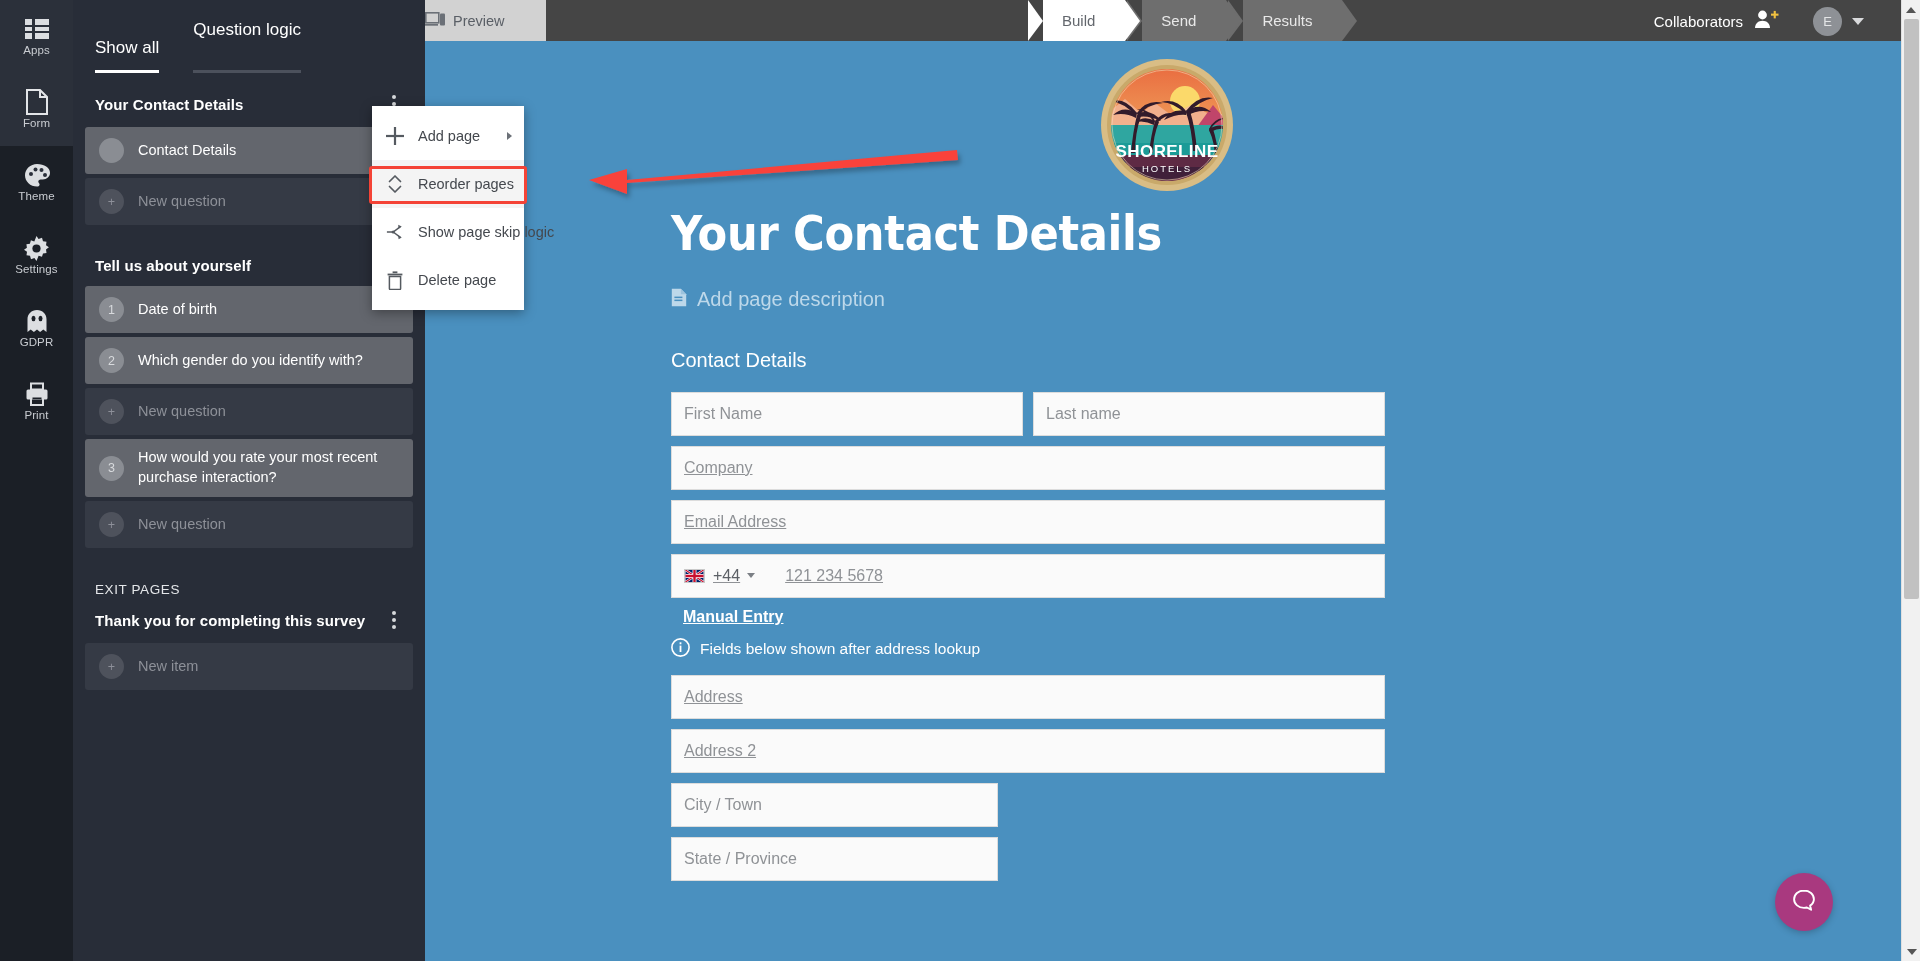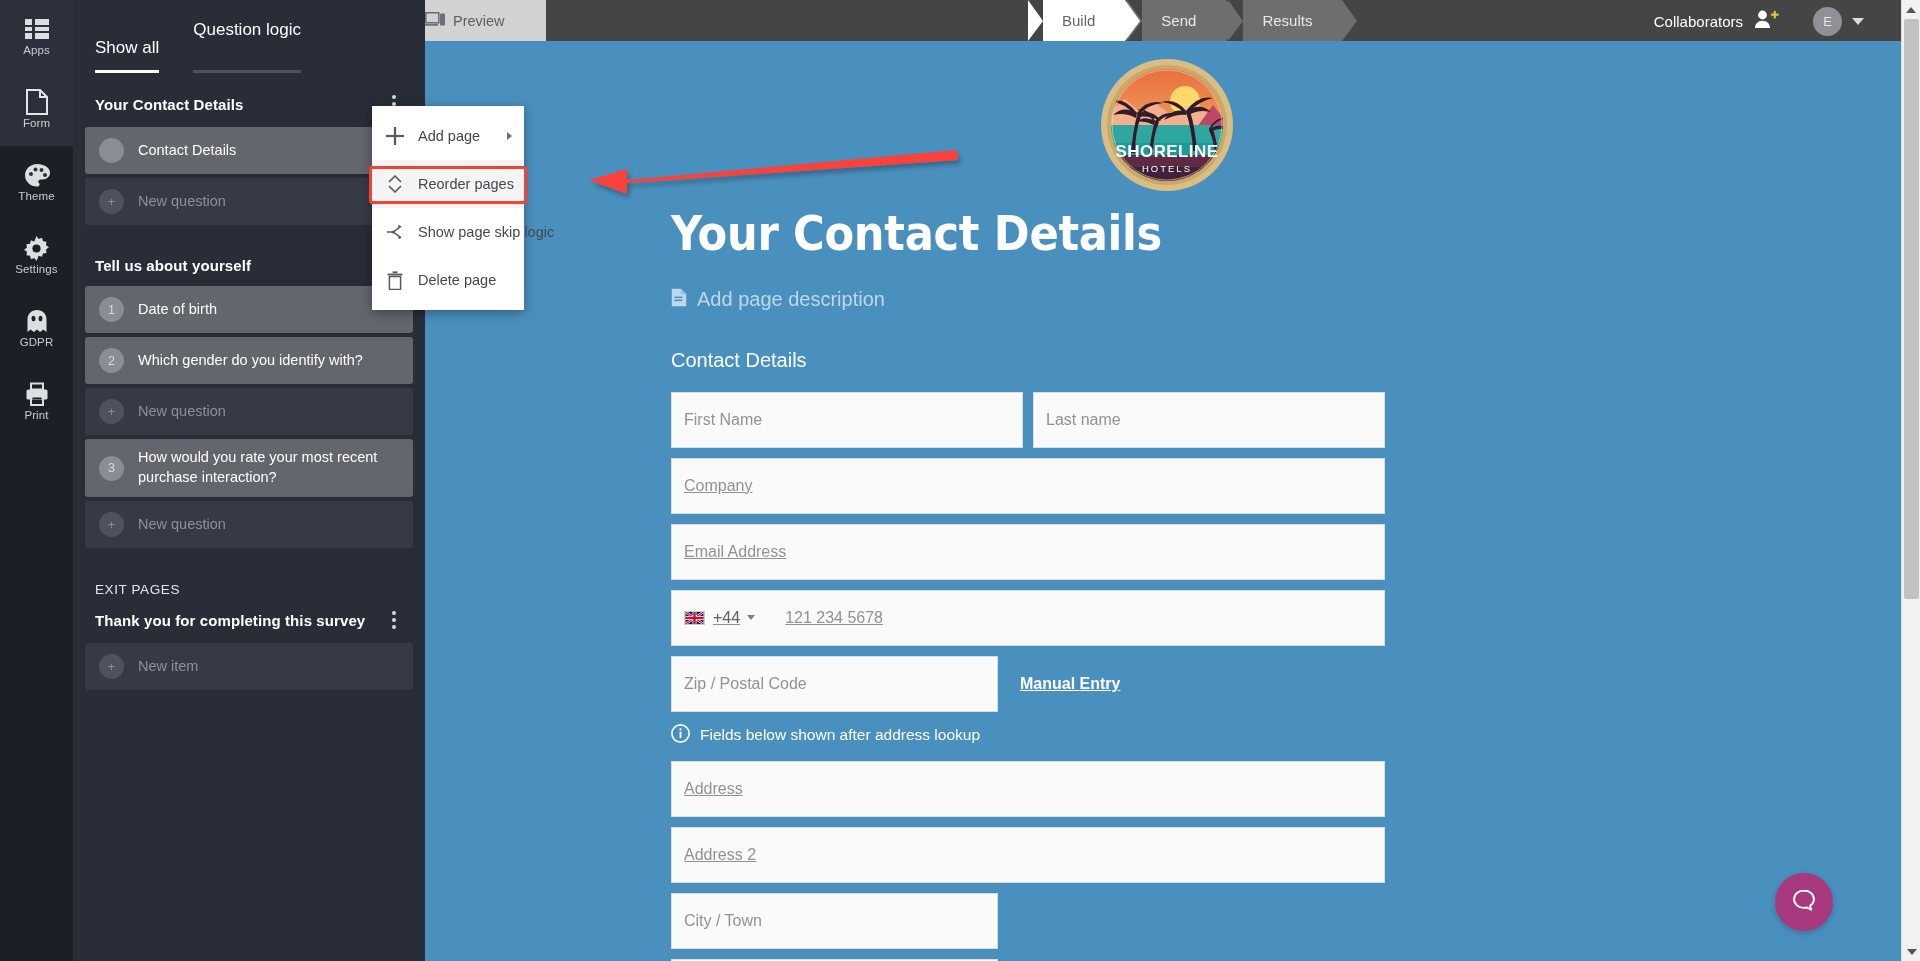--- a/index.html
+++ b/index.html
@@ -143,21 +143,21 @@
     font-family: "DejaVu Sans Condensed", "Liberation Sans Narrow", "Liberation Sans", sans-serif;
     font-size: 48px; font-weight: bold; color: #ffffff; letter-spacing: -0.3px;
     line-height: 1.1;
   }
   #page-desc { display: flex; align-items: center; gap: 10px; margin-top: 28px; cursor: pointer; }
   #page-desc span { font-size: 20px; color: #bdd8ea; }
   #section-title { font-size: 20px; color: #ffffff; margin-top: 37px; margin-bottom: 20px; }
 
   .field-row { display: flex; gap: 10px; margin-bottom: 10px; align-items: center; }
   .field {
-    background: #fafafa; border: 1px solid #dcdcdc; height: 56px;
+    background: #fafafa; border: 1px solid #dcdcdc; height: 44px;
     display: flex; align-items: center; padding: 0 12px;
     font-size: 16px; color: #8f9296; cursor: text;
   }
   .field.w-half { width: 352px; }
   .field.w-full { width: 714px; text-decoration: underline; }
   .field.w-zip { width: 327px; }
   .manual-entry {
     font-size: 16px; color: #ffffff; text-decoration: underline;
     margin-left: 12px; cursor: pointer; font-weight: bold;
   }
@@ -461,21 +461,20 @@
             <path d="M30 0 v40 M0 20 h60" stroke="#C8102E" stroke-width="8"></path>
           </svg>
           <span class="dial">+44</span>
           <span class="dial-caret"></span>
           <span class="phone-sep"></span>
           <span class="dial" style="color:#8f9296">121 234 5678</span>
         </div>
       </div>
 
       <div class="field-row">
-        <div class="field w-zip">Zip / Postal Code</div>
         <span class="manual-entry">Manual Entry</span>
       </div>
 
       <div class="lookup-note">
         <span>
           <svg width="19" height="19" viewBox="0 0 19 19">
               <circle cx="9.5" cy="9.5" r="8.6" fill="none" stroke="#ffffff" stroke-width="1.6"></circle>
               <rect x="8.6" y="7.6" width="1.8" height="6.4" fill="#ffffff"></rect>
               <rect x="8.6" y="4.3" width="1.8" height="2" fill="#ffffff"></rect>
             </svg>

